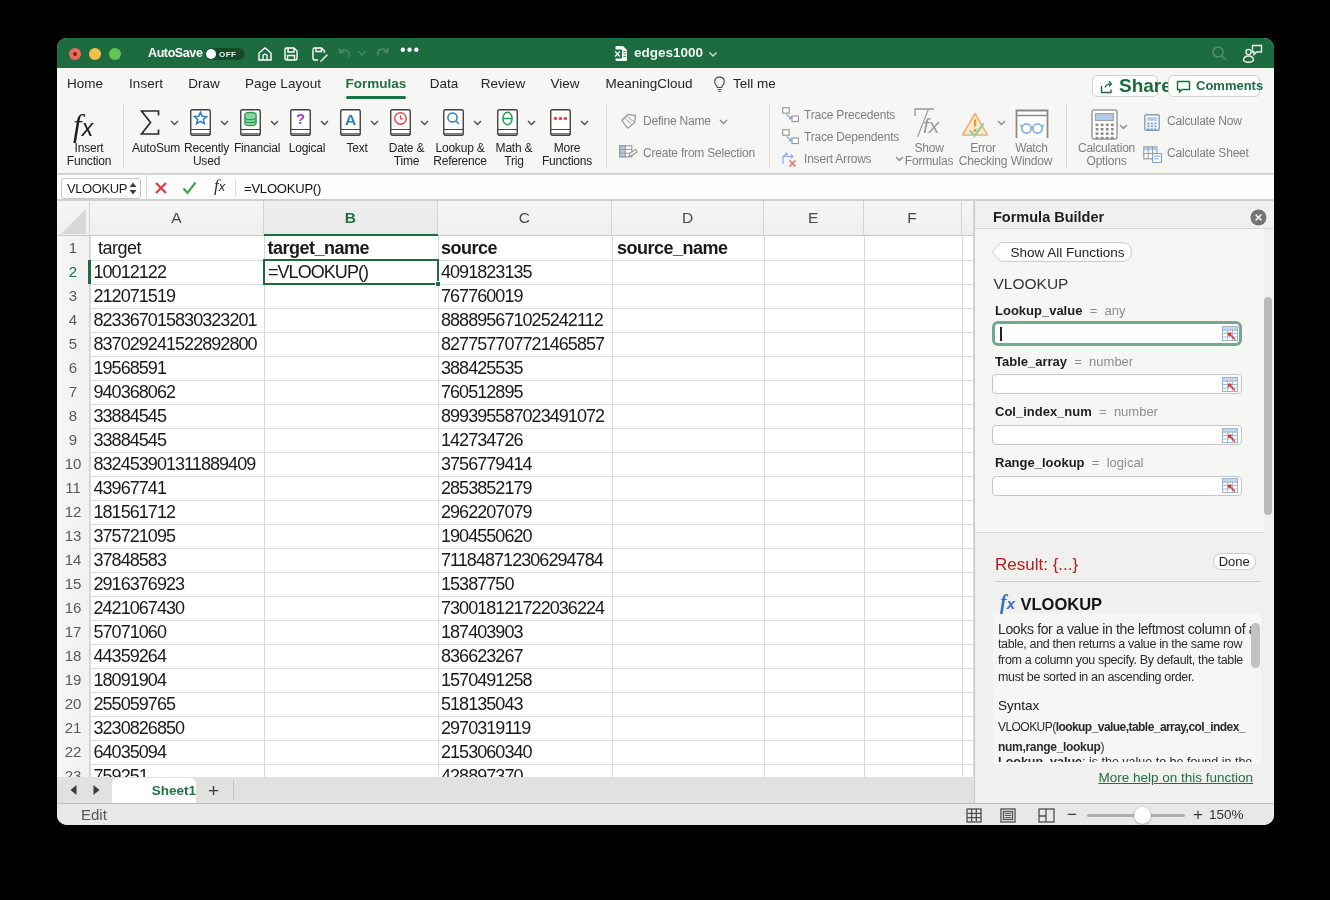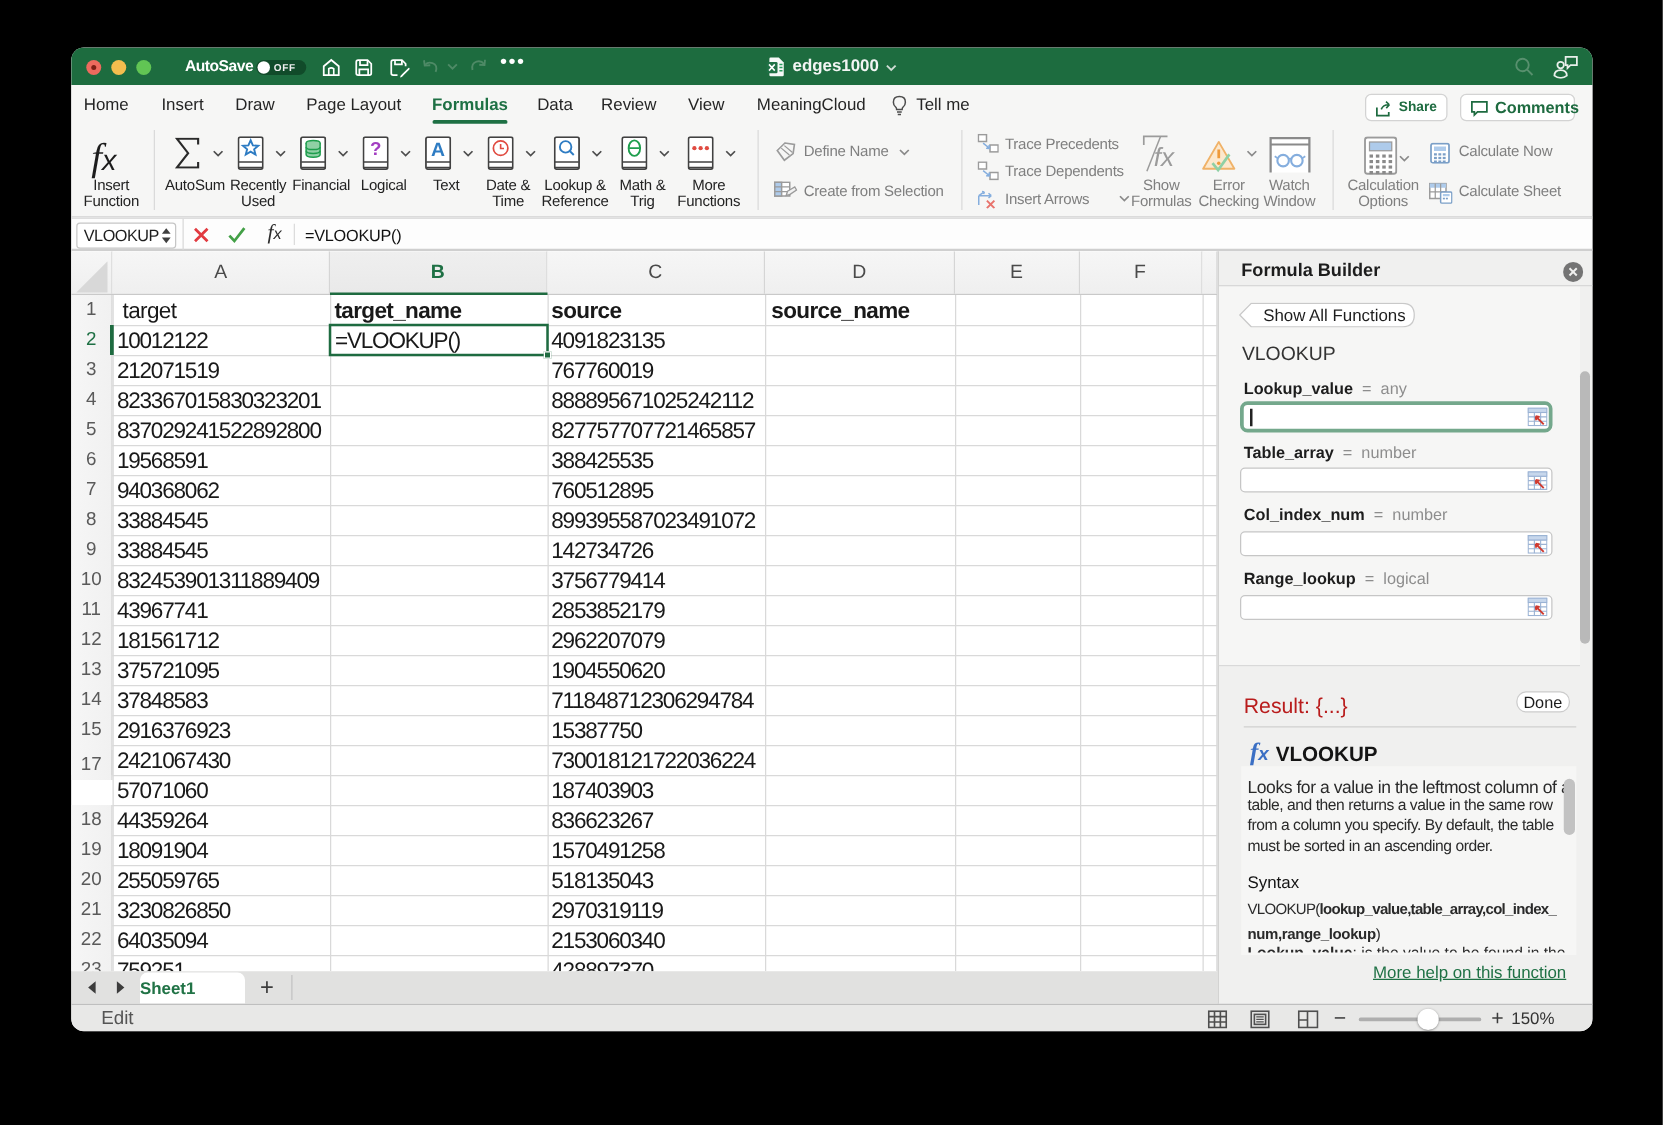--- a/index.html
+++ b/index.html
@@ -100,21 +100,21 @@
 <svg class="abs" style="left:656px;top:8px" width="13" height="17" viewBox="0 0 13 17" fill="none" stroke="#4d4d4d" stroke-width="1.2">
         <path d="M6.5 1.2 Q11.3 1.2 11.3 5.7 Q11.3 8 9.5 9.6 Q8.7 10.3 8.7 11.5 H4.3 Q4.3 10.3 3.5 9.6 Q1.7 8 1.7 5.7 Q1.7 1.2 6.5 1.2 Z"></path>
         <path d="M4.6 13.5 H8.4 M5.2 15.5 H7.8"></path>
       </svg>
 <div class="tab" style="left:676px">Tell me</div>
 <div class="abs" style="left:1035px;top:7px;width:66px;height:22px;background:#fff;border:1px solid #d3d3d3;border-radius:5px"></div>
 <svg class="abs" style="left:1043px;top:11.5px" width="15" height="14" viewBox="0 0 15 14" fill="none" stroke="#1e6b40" stroke-width="1.4">
         <path d="M1.5 6 V12.5 H11 V9.5"></path>
         <path d="M5 7.5 Q6.5 3.5 11.5 3.8 M11.5 3.8 L8.8 1.3 M11.5 3.8 L9 6.5" stroke-width="1.3"></path>
       </svg>
-<div class="abs" style="left:1062px;top:7px;height:22px;line-height:22px;font-size:11px;font-weight:bold;color:#1e6b40">Share</div>
+<div class="abs" style="left:1062px;top:7px;height:22px;line-height:22px;font-size:19px;font-weight:bold;color:#1e6b40">Share</div>
 <div class="abs" style="left:1111px;top:7px;width:92px;height:22px;background:#fff;border:1px solid #d3d3d3;border-radius:5px"></div>
 <svg class="abs" style="left:1119px;top:11.5px" width="15" height="14" viewBox="0 0 15 14" fill="none" stroke="#1e6b40" stroke-width="1.4">
         <path d="M1.5 1.5 H13.5 V9.5 H6 L3.5 12 V9.5 H1.5 Z"></path>
       </svg>
 <div class="abs" style="left:1139px;top:7px;height:22px;line-height:22px;font-size:13px;font-weight:bold;color:#1e6b40">Comments</div>
 </div>
 <div id="ribbon">
 <div class="abs" style="left:16px;top:8px;width:36px;height:30px;font-family:'Liberation Serif',serif;font-style:italic;font-size:31px;color:#1c1c1c">f<span style="font-size:23px">x</span></div>
 <div class="rlbl" style="left:32px;top:42px">Insert<br>Function</div>
 <div class="vsep" style="left:66px;top:4px;height:64px"></div>
@@ -389,21 +389,21 @@
 <div class="rnum" style="top:299.0px;height:24px;">12</div>
 <div class="gline" style="left:33px;top:323.0px;width:883.5px;height:1px"></div>
 <div class="rnum" style="top:323.0px;height:24px;">13</div>
 <div class="gline" style="left:33px;top:347.0px;width:883.5px;height:1px"></div>
 <div class="rnum" style="top:347.0px;height:24px;">14</div>
 <div class="gline" style="left:33px;top:371.0px;width:883.5px;height:1px"></div>
 <div class="rnum" style="top:371.0px;height:24px;">15</div>
 <div class="gline" style="left:33px;top:395.0px;width:883.5px;height:1px"></div>
 <div class="rnum" style="top:395.0px;height:24px;">16</div>
 <div class="gline" style="left:33px;top:419.0px;width:883.5px;height:1px"></div>
-<div class="rnum" style="top:399px;height:24px;">17</div>
+<div class="rnum" style="top:419.0px;height:24px;">17</div>
 <div class="gline" style="left:33px;top:443.0px;width:883.5px;height:1px"></div>
 <div class="rnum" style="top:443.0px;height:24px;">18</div>
 <div class="gline" style="left:33px;top:467.0px;width:883.5px;height:1px"></div>
 <div class="rnum" style="top:467.0px;height:24px;">19</div>
 <div class="gline" style="left:33px;top:491.0px;width:883.5px;height:1px"></div>
 <div class="rnum" style="top:491.0px;height:24px;">20</div>
 <div class="gline" style="left:33px;top:515.0px;width:883.5px;height:1px"></div>
 <div class="rnum" style="top:515.0px;height:24px;">21</div>
 <div class="gline" style="left:33px;top:539.0px;width:883.5px;height:1px"></div>
 <div class="rnum" style="top:539.0px;height:24px;">22</div>
@@ -530,21 +530,21 @@
 <div class="abs" style="left:289px;top:96px;width:8.5px;height:218px;background:#b9b9b9;border-radius:4px"></div>
 </div>
 <div id="tstrip">
 <svg class="abs" style="left:11px;top:7.5px" width="11" height="12" viewBox="0 0 11 12">
         <path d="M8.5 1 L2.5 6 L8.5 11 Z" fill="#3c3c3c"></path>
       </svg>
 <svg class="abs" style="left:34px;top:7.5px" width="11" height="12" viewBox="0 0 11 12">
         <path d="M2.5 1 L8.5 6 L2.5 11 Z" fill="#3c3c3c"></path>
       </svg>
 <div class="abs" style="left:55px;top:1px;width:84px;height:25.5px;background:#fff;border-radius:6px 6px 0 0"></div>
-<div class="abs" style="left:55px;top:1px;width:84px;height:25.5px;line-height:25px;font-size:13.5px;font-weight:bold;color:#217346;text-align:left">Sheet1</div>
+<div class="abs" style="left:55px;top:1px;width:84px;height:25.5px;line-height:25px;font-size:13.5px;font-weight:bold;color:#217346;text-align:right">Sheet1</div>
 <div class="abs" style="left:148px;top:3px;width:17px;height:22px;font-size:19px;color:#3c3c3c;text-align:center;line-height:22px;font-weight:400">+</div>
 <div class="abs" style="left:175.5px;top:3px;width:1px;height:20px;background:#c2c2c2"></div>
 </div>
 <div id="status">
 <div class="abs" style="left:24px;top:0;height:22px;line-height:22px;font-size:15px;color:#555">Edit</div>
 <svg class="abs" style="left:909px;top:3.5px" width="16" height="15" viewBox="0 0 16 15" fill="none" stroke="#4f4f4f" stroke-width="1.3">
         <rect x="1" y="1" width="14" height="13"></rect>
         <path d="M1 5.3 H15 M1 9.6 H15 M5.6 1 V14 M10.3 1 V14"></path>
       </svg>
 <svg class="abs" style="left:943px;top:3.5px" width="16" height="15" viewBox="0 0 16 15" fill="none" stroke="#4f4f4f" stroke-width="1.3">

